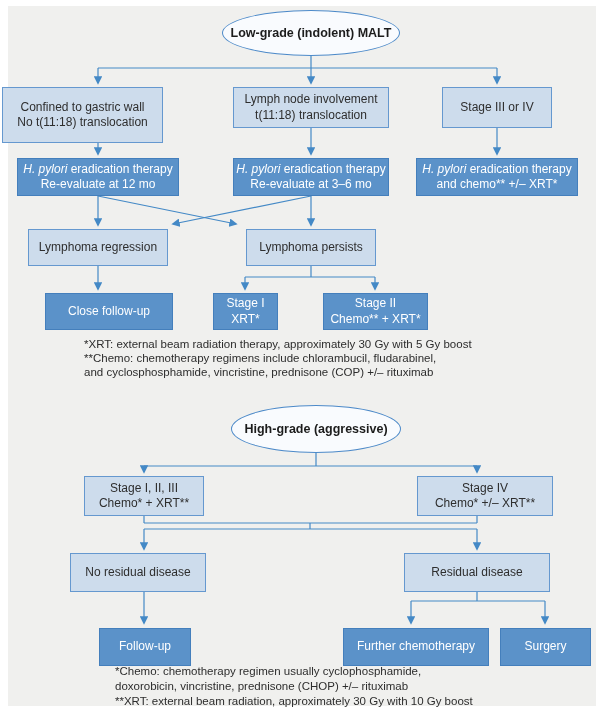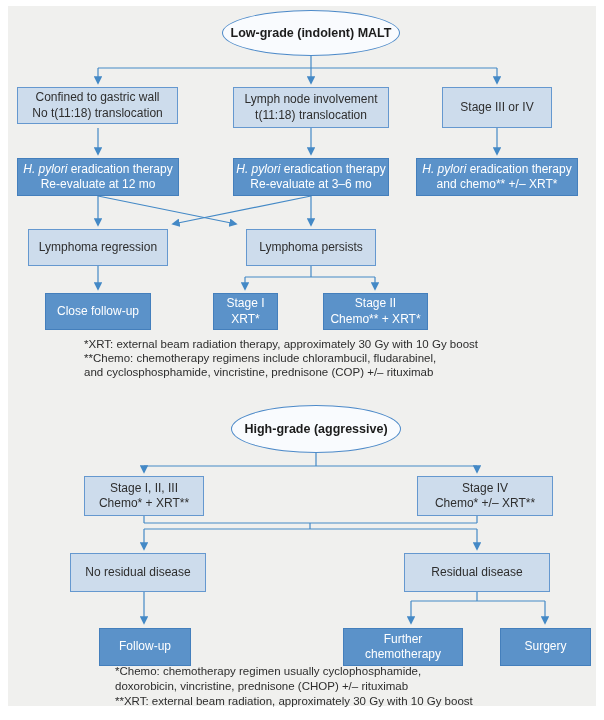--- a/index.html
+++ b/index.html
@@ -67,21 +67,21 @@
     <line x1="477" y1="592" x2="477" y2="601"></line>
     <line x1="411" y1="601" x2="545" y2="601"></line>
     <line x1="411" y1="601" x2="411" y2="623" marker-end="url(#arr)"></line>
     <line x1="545" y1="601" x2="545" y2="623" marker-end="url(#arr)"></line>
   </svg>
 
   <div class="oval" style="left:222px;top:10px;width:178px;height:46px">
     <span>Low-grade (indolent) MALT</span>
   </div>
 
-  <div class="node light" style="left:17px;top:87px;width:161px;height:37px">
+  <div class="node light" style="left:2px;top:87px;width:161px;height:56px">
     <div>Confined to gastric wall</div>
     <div>No t(11:18) translocation</div>
   </div>
   <div class="node light" style="left:233px;top:87px;width:156px;height:41px">
     <div>Lymph node involvement</div>
     <div>t(11:18) translocation</div>
   </div>
   <div class="node light" style="left:442px;top:87px;width:110px;height:41px">
     <div>Stage III or IV</div>
   </div>
@@ -99,34 +99,34 @@
     <div>and chemo** +/– XRT*</div>
   </div>
 
   <div class="node light" style="left:28px;top:229px;width:140px;height:37px">
     <div>Lymphoma regression</div>
   </div>
   <div class="node light" style="left:246px;top:229px;width:130px;height:37px">
     <div>Lymphoma persists</div>
   </div>
 
-  <div class="node dark" style="left:45px;top:293px;width:106px;height:37px">
+  <div class="node dark" style="left:45px;top:293px;width:128px;height:37px">
     <div>Close follow-up</div>
   </div>
   <div class="node dark" style="left:213px;top:293px;width:65px;height:37px">
     <div>Stage I</div>
     <div>XRT*</div>
   </div>
   <div class="node dark" style="left:323px;top:293px;width:105px;height:37px">
     <div>Stage II</div>
     <div>Chemo** + XRT*</div>
   </div>
 
   <div class="fn fn1" style="left:84px;top:337px">
-    <div>*XRT: external beam radiation therapy, approximately 30 Gy with 10 Gy boost</div>
+    <div>*XRT: external beam radiation therapy, approximately 30 Gy with 5 Gy boost</div>
     <div>**Chemo: chemotherapy regimens include chlorambucil, fludarabinel,</div>
     <div>and cyclosphosphamide, vincristine, prednisone (COP) +/– rituximab</div>
   </div>
 
   <div class="oval" style="left:231px;top:405px;width:170px;height:48px">
     <span>High-grade (aggressive)</span>
   </div>
 
   <div class="node light" style="left:84px;top:476px;width:120px;height:40px">
     <div>Stage I, II, III</div>
@@ -140,21 +140,21 @@
   <div class="node light" style="left:70px;top:553px;width:136px;height:39px">
     <div>No residual disease</div>
   </div>
   <div class="node light" style="left:404px;top:553px;width:146px;height:39px">
     <div>Residual disease</div>
   </div>
 
   <div class="node dark" style="left:99px;top:628px;width:92px;height:38px">
     <div>Follow-up</div>
   </div>
-  <div class="node dark" style="left:343px;top:628px;width:120px;height:38px">
+  <div class="node dark" style="left:343px;top:628px;width:146px;height:38px">
     <div>Further chemotherapy</div>
   </div>
   <div class="node dark" style="left:500px;top:628px;width:91px;height:38px">
     <div>Surgery</div>
   </div>
 
   <div class="fn fn2" style="left:115px;top:664px">
     <div>*Chemo: chemotherapy regimen usually cyclophosphamide,</div>
     <div>doxorobicin, vincristine, prednisone (CHOP) +/– rituximab</div>
     <div>**XRT: external beam radiation, approximately 30 Gy with 10 Gy boost</div>

